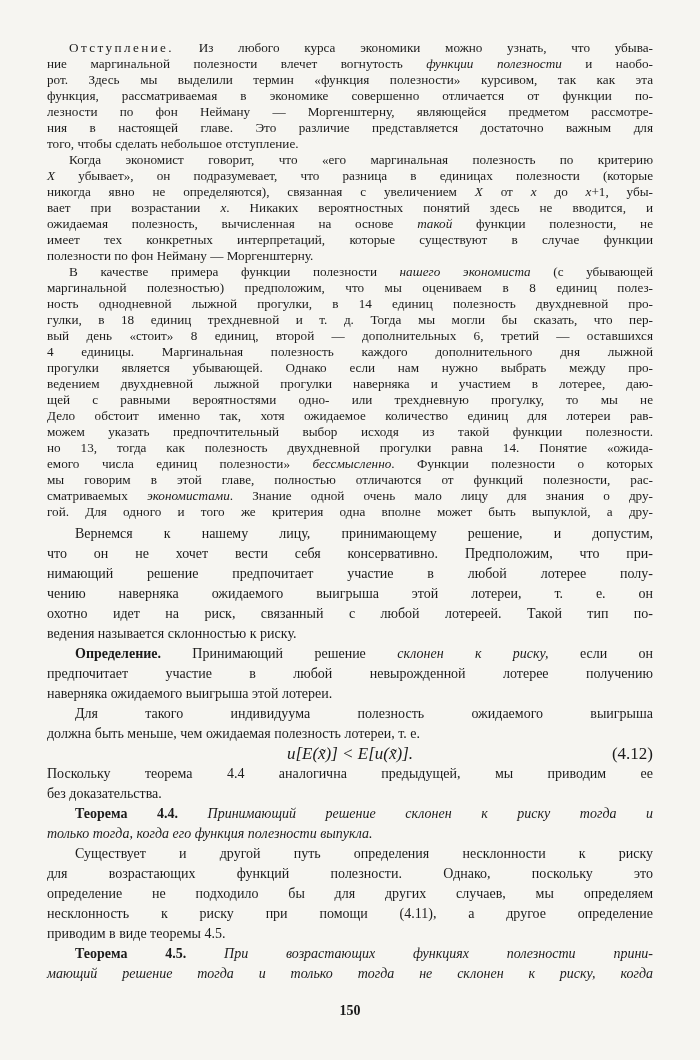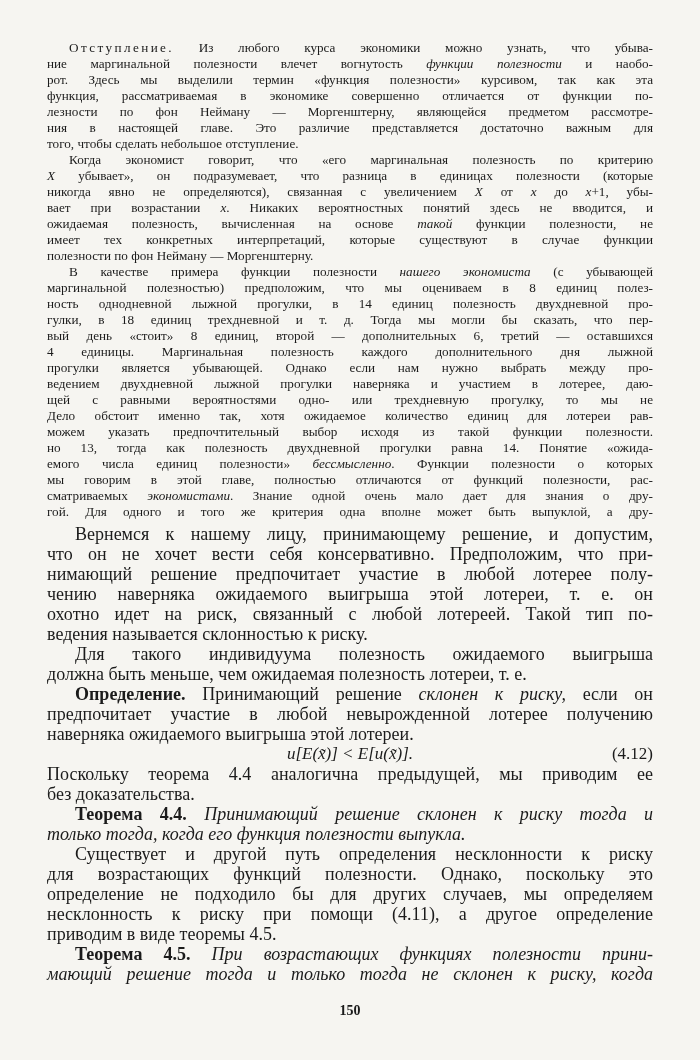--- a/index.html
+++ b/index.html
@@ -8,21 +8,21 @@
     width:700px;height:1060px;
     background:var(--paper);
     color:var(--ink);
     font-family:"Liberation Serif", serif;
     overflow:hidden;
   }
   .page{position:relative;width:696px;height:1060px;overflow:hidden;border-radius:31px;}
   .col{position:absolute;left:47px;top:40px;width:606px;}
   .p{margin:0;}
   .p.small{font-size:13.2px;line-height:16px;}
-  .p.large{font-size:18px;line-height:20px;}
+  .p.large{font-size:14px;line-height:20px;}
   .p.gap{margin-top:4px;}
   .line{text-align:justify;text-align-last:justify;}
   .line.end{text-align-last:left;}
   .p.small.indent .line:first-child{text-indent:22px;}
   .p.large.indent .line:first-child{text-indent:28px;}
   .it{font-style:italic;}
   .bd{font-weight:bold;}
   .spaced{letter-spacing:2.4px;}
   .eqrow{
     position:relative;
@@ -67,39 +67,39 @@
         <div class="line"><span>вый день «стоит» 8 единиц, второй — дополнительных 6, третий — оставшихся</span></div>
         <div class="line"><span>4 единицы. Маргинальная полезность каждого дополнительного дня лыжной</span></div>
         <div class="line"><span>прогулки является убывающей. Однако если нам нужно выбрать между про-</span></div>
         <div class="line"><span>ведением двухдневной лыжной прогулки наверняка и участием в лотерее, даю-</span></div>
         <div class="line"><span>щей с равными вероятностями одно- или трехдневную прогулку, то мы не</span></div>
         <div class="line"><span>Дело обстоит именно так, хотя ожидаемое количество единиц для лотереи рав-</span></div>
         <div class="line"><span>можем указать предпочтительный выбор исходя из такой функции полезности.</span></div>
         <div class="line"><span>но 13, тогда как полезность двухдневной прогулки равна 14. Понятие «ожида-</span></div>
         <div class="line"><span>емого числа единиц полезности» </span><span class="it">бессмысленно</span><span>. Функции полезности о которых</span></div>
         <div class="line"><span>мы говорим в этой главе, полностью отличаются от функций полезности, рас-</span></div>
-        <div class="line"><span>сматриваемых </span><span class="it">экономистами</span><span>. Знание одной очень мало дает для знания о дру-</span></div>
+        <div class="line"><span>сматриваемых </span><span class="it">экономистами</span><span>. Знание одной очень мало лицу для знания о дру-</span></div>
         <div class="line"><span>гой. Для одного и того же критерия одна вполне может быть выпуклой, а дру-</span></div>
       </div>
       <div class="p large indent gap">
         <div class="line"><span>Вернемся к нашему лицу, принимающему решение, и допустим,</span></div>
         <div class="line"><span>что он не хочет вести себя консервативно. Предположим, что при-</span></div>
         <div class="line"><span>нимающий решение предпочитает участие в любой лотерее полу-</span></div>
         <div class="line"><span>чению наверняка ожидаемого выигрыша этой лотереи, т. е. он</span></div>
         <div class="line"><span>охотно идет на риск, связанный с любой лотереей. Такой тип по-</span></div>
         <div class="line end"><span>ведения называется склонностью к риску.</span></div>
       </div>
       <div class="p large indent">
-        <div class="line"><span>Для такого индивидуума полезность ожидаемого выигрыша</span></div>
-        <div class="line end"><span>должна быть меньше, чем ожидаемая полезность лотереи, т. е.</span></div>
-      </div>
-      <div class="p large indent">
         <div class="line"><span class="bd">Определение.</span><span> Принимающий решение </span><span class="it">склонен к риску,</span><span> если он</span></div>
         <div class="line"><span>предпочитает участие в любой невырожденной лотерее получению</span></div>
         <div class="line end"><span>наверняка ожидаемого выигрыша этой лотереи.</span></div>
+      </div>
+      <div class="p large indent">
+        <div class="line"><span>Для такого индивидуума полезность ожидаемого выигрыша</span></div>
+        <div class="line end"><span>должна быть меньше, чем ожидаемая полезность лотереи, т. е.</span></div>
       </div>
       <div class="eqrow"><span class="eqf">u[E(x̃)] &lt; E[u(x̃)].</span><span class="eqnum">(4.12)</span></div>
       <div class="p large">
         <div class="line"><span>Поскольку теорема 4.4 аналогична предыдущей, мы приводим ее</span></div>
         <div class="line end"><span>без доказательства.</span></div>
       </div>
       <div class="p large indent">
         <div class="line"><span class="bd">Теорема 4.4.</span><span class="it"> Принимающий решение склонен к риску тогда и</span></div>
         <div class="line end"><span class="it">только тогда, когда его функция полезности выпукла.</span></div>
       </div>

